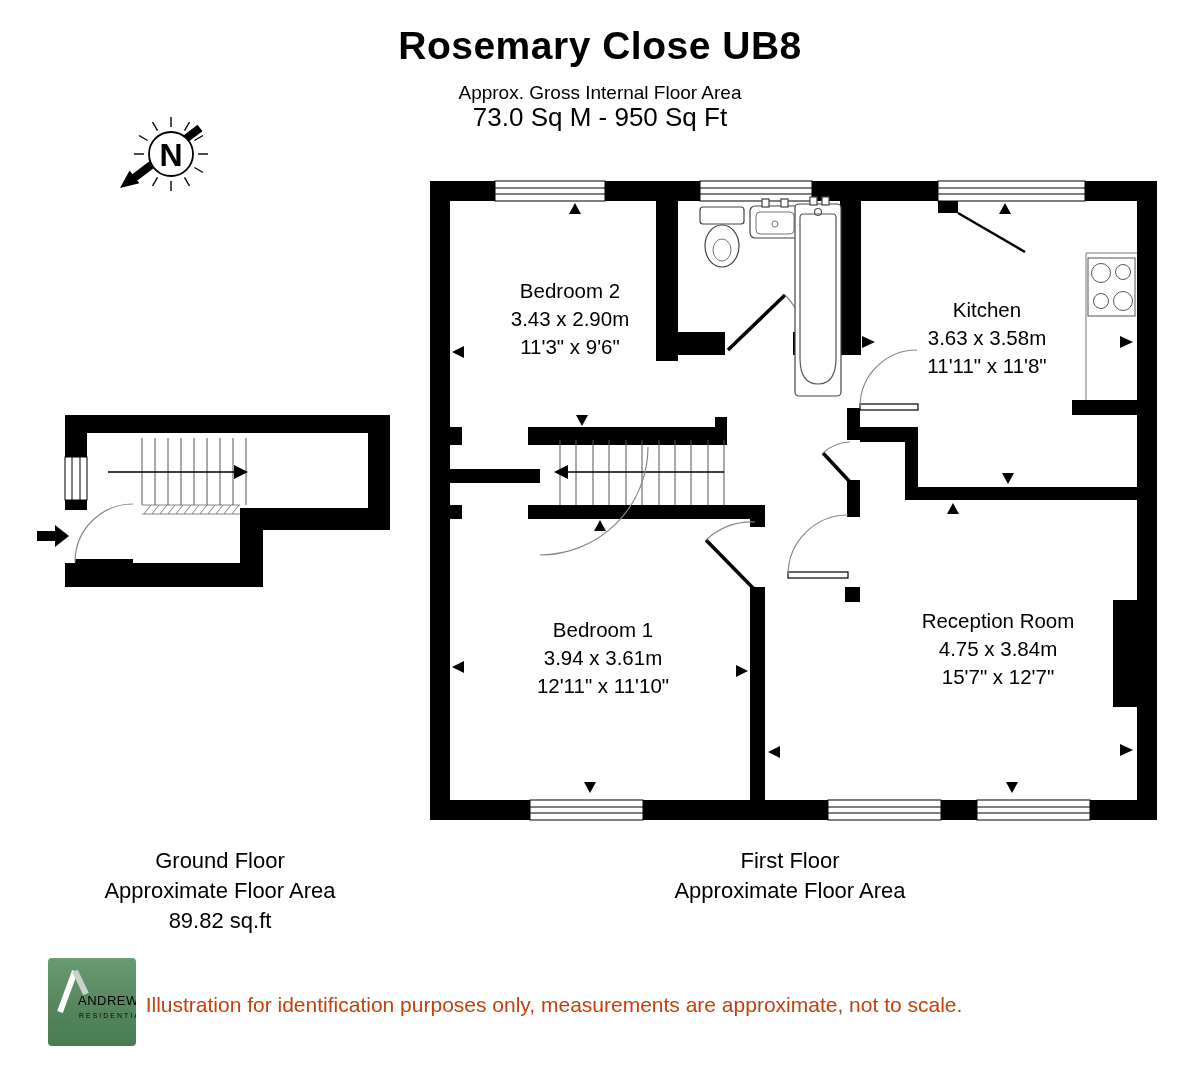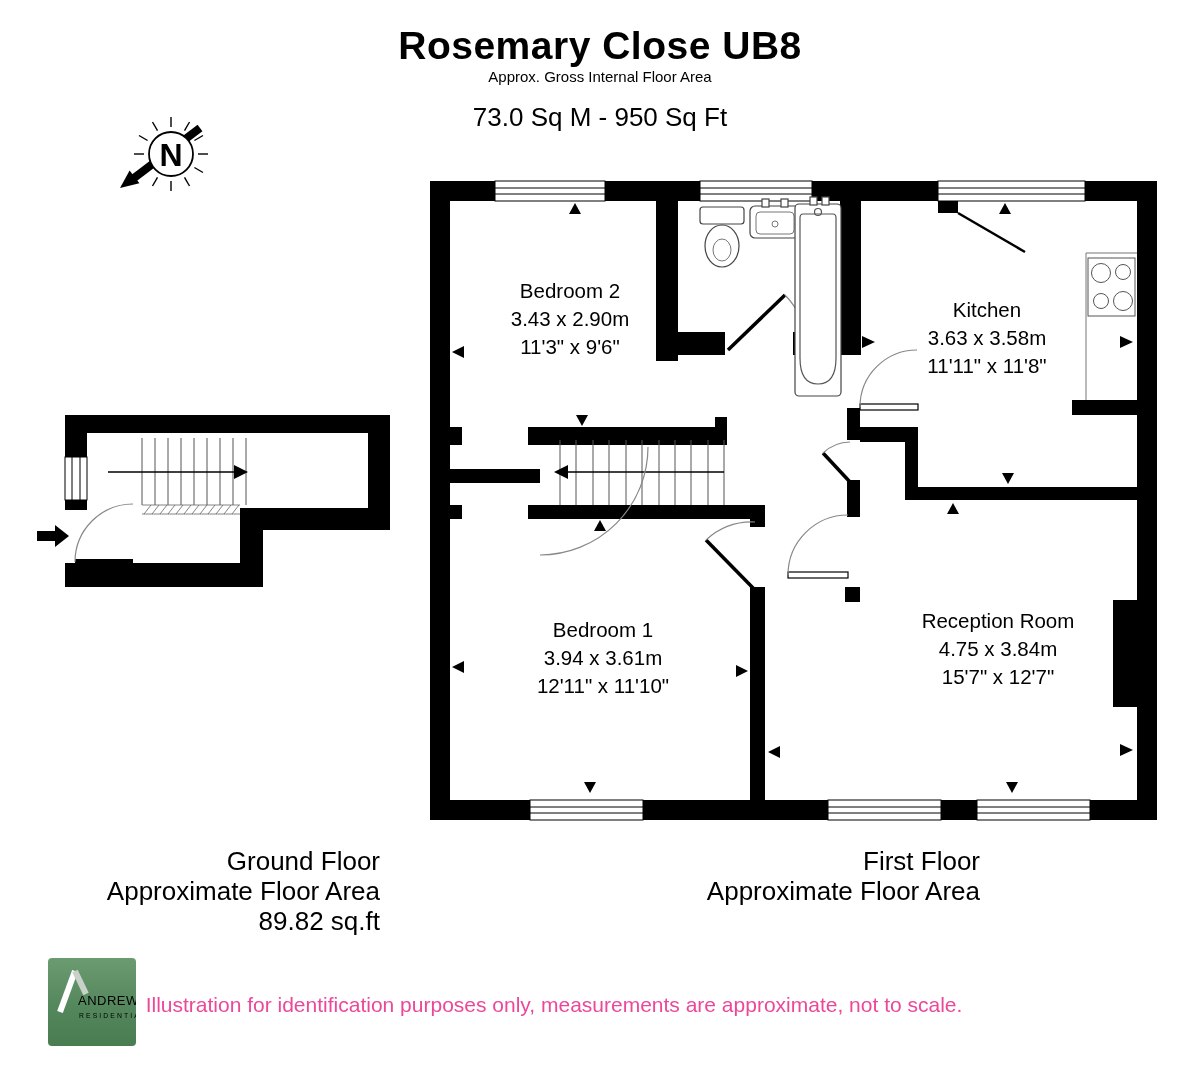--- a/index.html
+++ b/index.html
@@ -1,26 +1,26 @@
 <!DOCTYPE html>
 <html><head>
 <meta charset="utf-8">
 <style>
   html,body{margin:0;padding:0;background:#fff;}
   .canvas{position:relative;width:1200px;height:1072px;background:#ffffff;
           font-family:"Liberation Sans",sans-serif;overflow:hidden;}
   .plan-svg{position:absolute;left:0;top:0;}
   .hdr{position:absolute;left:0;width:1200px;text-align:center;color:#000;}
   .title{top:24px;font-size:39px;font-weight:bold;letter-spacing:.5px;}
-  .subtitle{top:68px;font-size:15px;}
+  .subtitle{top:82px;font-size:19px;}
   .area{top:102px;font-size:26px;}
-  .caption{position:absolute;text-align:right;font-size:26px;line-height:30px;color:#000;}
+  .caption{position:absolute;text-align:center;font-size:22px;line-height:30px;color:#000;}
   .caption.ground{left:60px;top:846px;width:320px;}
   .caption.first{left:600px;top:846px;width:380px;}
-  .footer{position:absolute;left:0;width:1108px;text-align:center;color:#ec4899;font-size:21px;}
+  .footer{position:absolute;left:0;width:1108px;text-align:center;color:#c2410c;font-size:21px;}
   .footer.l1{top:993px;}
   .footer.l2{top:1021px;}
   .logo{position:absolute;left:48px;top:958px;width:88px;height:88px;border-radius:4px;
         background:linear-gradient(180deg,#6b9b71 0%,#55875c 55%,#4a7c52 100%);}
   svg text{fill:#000;}
   .roomlabel{font-size:20.5px;}
   .wall{fill:#000;}
   .thin{stroke:#555;stroke-width:1;fill:none;}
   .arc{stroke:#888;stroke-width:1.2;fill:none;}
   .fixture{stroke:#444;stroke-width:1.2;fill:#fff;}

